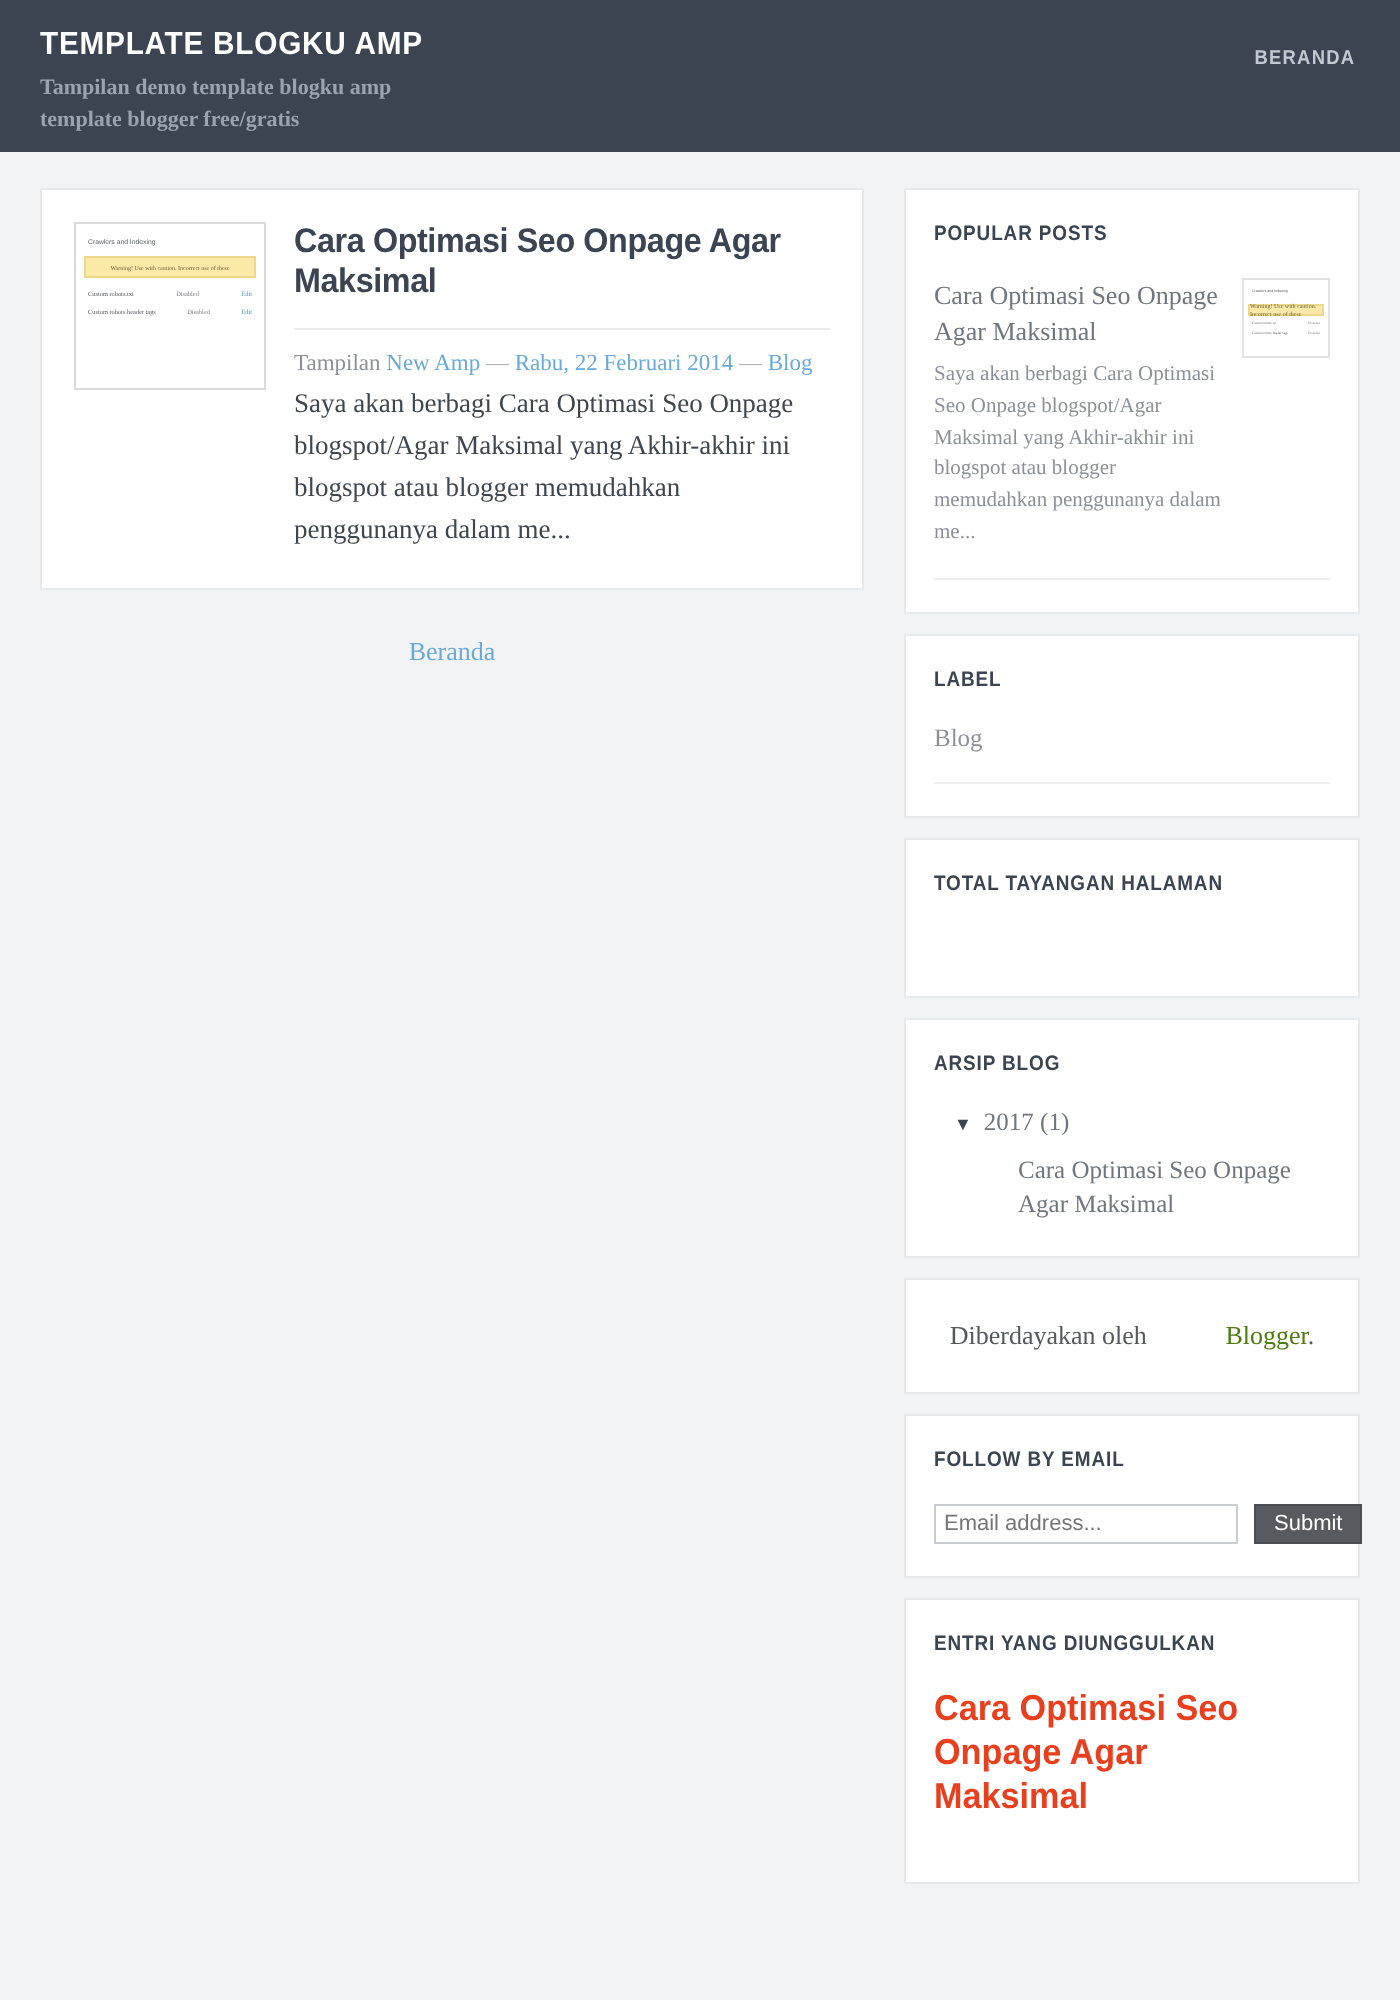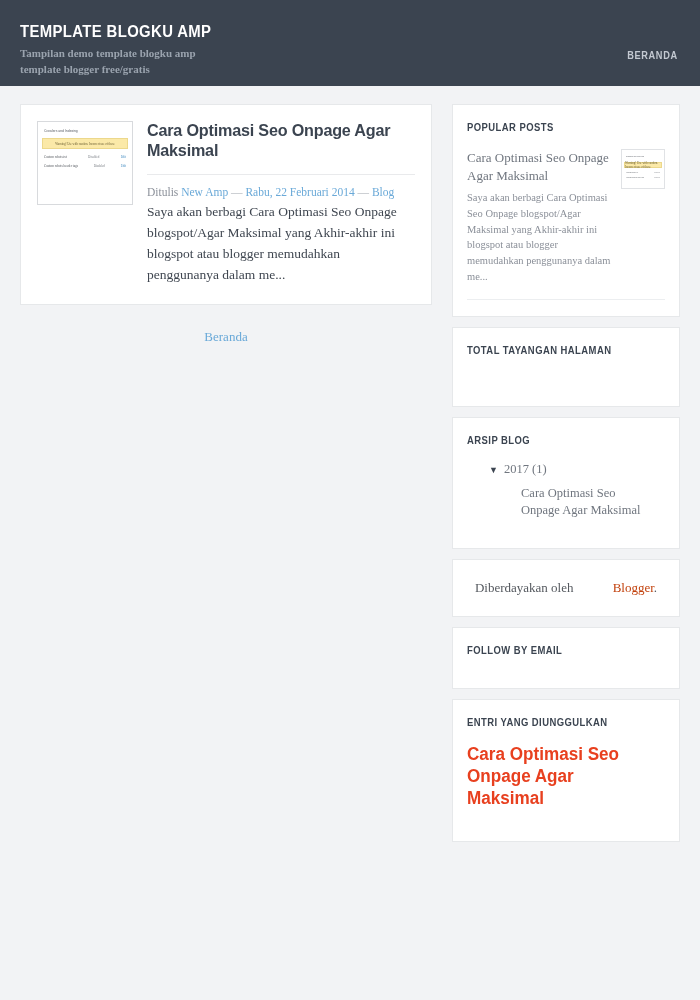--- a/index.html
+++ b/index.html
@@ -8,24 +8,24 @@
     width: 700px; height: 1000px;
     background: #f2f3f5;
     font-family: "Liberation Serif", "DejaVu Serif", serif;
     overflow: hidden;
   }
   .page { width: 700px; height: 1000px; position: relative; }
 
   
   .site-header {
     background: #3b4450;
-    height: 86px;
+    height: 76px;
     padding: 14px 20px 0 20px;
     display: flex;
-    align-items: center;
+    align-items: flex-start;
     justify-content: space-between;
   }
   .brand-block { max-width: 420px; }
   .site-title {
     color: #ffffff;
     font-family: "Liberation Sans", sans-serif;
     font-weight: bold;
     font-size: 16px;
     letter-spacing: 0.4px;
     margin: 0 0 5px 0;
@@ -147,28 +147,28 @@
   }
   .pop-thumb .t-title { font-size: 1.8px; }
   .pop-thumb .t-warn { height: 6px; margin-bottom: 3px; }
   .pop-thumb .t-row { margin-bottom: 3px; }
   .pop-thumb .t-row .l, .pop-thumb .t-row .m, .pop-thumb .t-row .e { font-size: 1.7px; }
 
   .label-item { font-size: 12.5px; color: #8b9099; padding-bottom: 14px; border-bottom: 1px solid #eceef0; }
 
   .widget-empty { min-height: 18px; }
 
-  .archive ul { list-style: none; margin: 12px; padding: 0; }
+  .archive ul { list-style: none; margin: 0; padding: 0; }
   .arc-year { font-size: 12.5px; color: #70767f; padding: 0 0 0 10px; }
   .arc-month { font-size: 12.5px; color: #70767f; padding: 8px 0 0 26px; }
   .arc-post { font-size: 12.5px; color: #70767f; padding: 8px 0 0 42px; line-height: 1.4; }
   .tri { color: #3b4450; font-size: 9px; margin-right: 6px; }
 
   .credit { text-align: center; font-size: 13px; color: #55595f; padding: 4px 0; }
-  .credit a { color: #c2410c; text-decoration: none; margin-left: 36px; }
+  .credit a { color: #4d7c0f; text-decoration: none; margin-left: 36px; }
 
   .email-row { display: flex; gap: 8px; margin-top: 14px; }
   .email-input {
     flex: 1; height: 20px; border: 1px solid #c9ccd0; background: #fff;
     font-family: "Liberation Sans", sans-serif; font-size: 11px;
     color: #8b9099; padding: 0 4px; outline: none;
   }
   .submit-btn {
     background: #575a5e; color: #ffffff; border: 1px solid #4a4d51;
     font-family: "Liberation Sans", sans-serif; font-size: 11px;
@@ -224,21 +224,21 @@
             <span class="l">Custom robots header tags</span>
             <span class="m">Disabled</span>
             <span class="e">Edit</span>
           </div>
         </div>
 
         <div class="post-body">
           <h2 class="post-title">Cara Optimasi Seo Onpage Agar Maksimal</h2>
           <hr class="post-rule">
           <p class="post-meta">
-            <span>Ditulis</span>
+            <span>Tampilan</span>
             <a href="#">New Amp</a>
             <span class="dash">—</span>
             <a href="#">Rabu, 22 Februari 2014</a>
             <span class="dash">—</span>
             <a href="#">Blog</a>
           </p>
           <p class="post-snippet">Saya akan berbagi Cara Optimasi Seo Onpage blogspot/Agar Maksimal yang Akhir-akhir ini blogspot atau blogger memudahkan penggunanya dalam me...</p>
         </div>
 
       </div>
@@ -267,20 +267,24 @@
               <span class="m">Disabled</span>
             </div>
             <div class="t-row">
               <span class="l">Custom robots header tags</span>
               <span class="m">Disabled</span>
             </div>
           </div>
         </div>
       </div>
 
+      <div class="widget">
+        <div class="widget-title">Label</div>
+        <div class="label-item">Blog</div>
+      </div>
 
       <div class="widget">
         <div class="widget-title">Total Tayangan Halaman</div>
         <div class="widget-empty"></div>
       </div>
 
       <div class="widget archive">
         <div class="widget-title">Arsip Blog</div>
         <ul>
           <li class="arc-year">
@@ -292,20 +296,24 @@
 
       <div class="widget">
         <div class="credit">
           <span>Diberdayakan oleh</span>
           <a href="#">Blogger</a><span>.</span>
         </div>
       </div>
 
       <div class="widget">
         <div class="widget-title">Follow by Email</div>
+        <div class="email-row">
+          <input class="email-input" type="text" placeholder="Email address..." style="">
+          <button class="submit-btn">Submit</button>
+        </div>
       </div>
 
 
       <div class="widget">
         <div class="widget-title">Entri yang Diunggulkan</div>
         <div class="featured-title">Cara Optimasi Seo Onpage Agar Maksimal</div>
 
       </div>
 
     </div>

